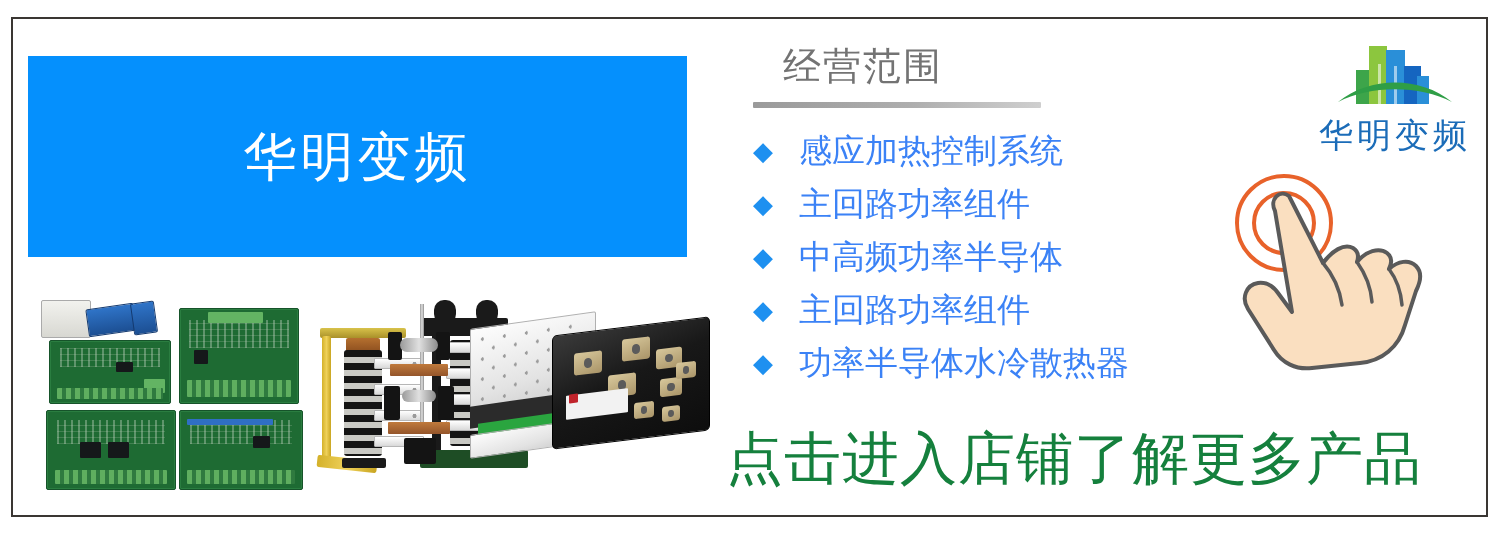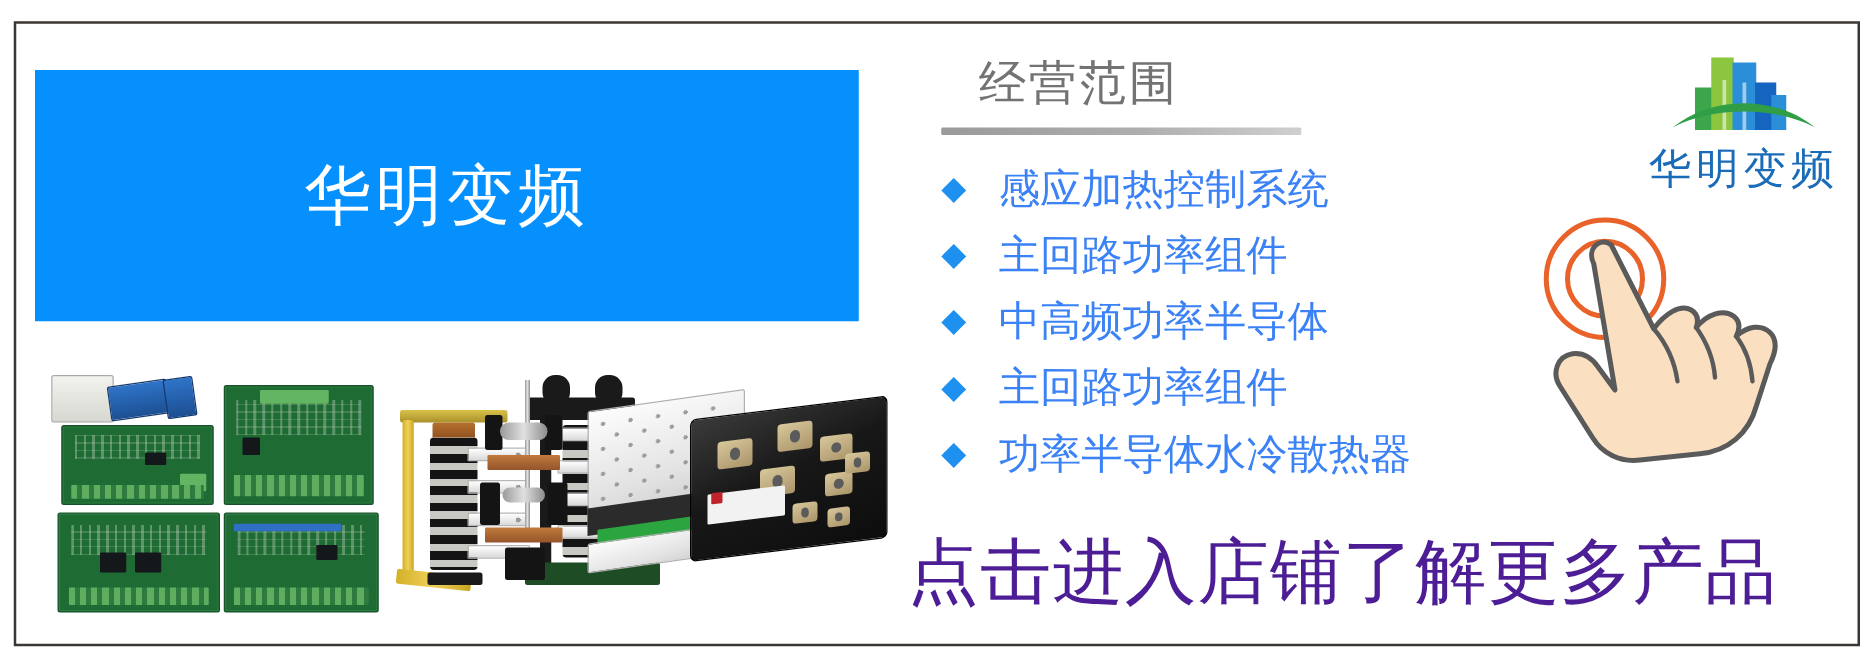--- a/index.html
+++ b/index.html
@@ -295,21 +295,21 @@
     line-height: 1;
     letter-spacing: 0px;
     white-space: nowrap;
   }
 
   
   #cta-text {
     position: absolute;
     left: 726px;
     top: 430px;
-    color: #4c1d95;
+    color: #15803d;
     font-size: 57px;
     line-height: 1.0;
     letter-spacing: 1px;
     white-space: nowrap;
   }
 
   
   #logo {
     position: absolute;
     left: 1306px;

